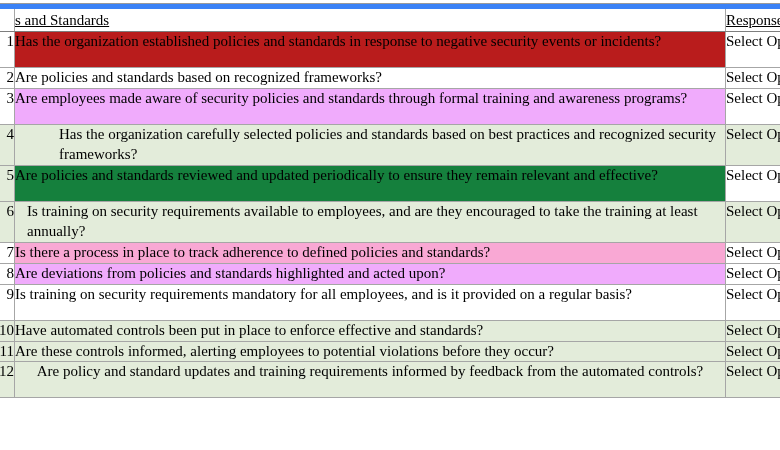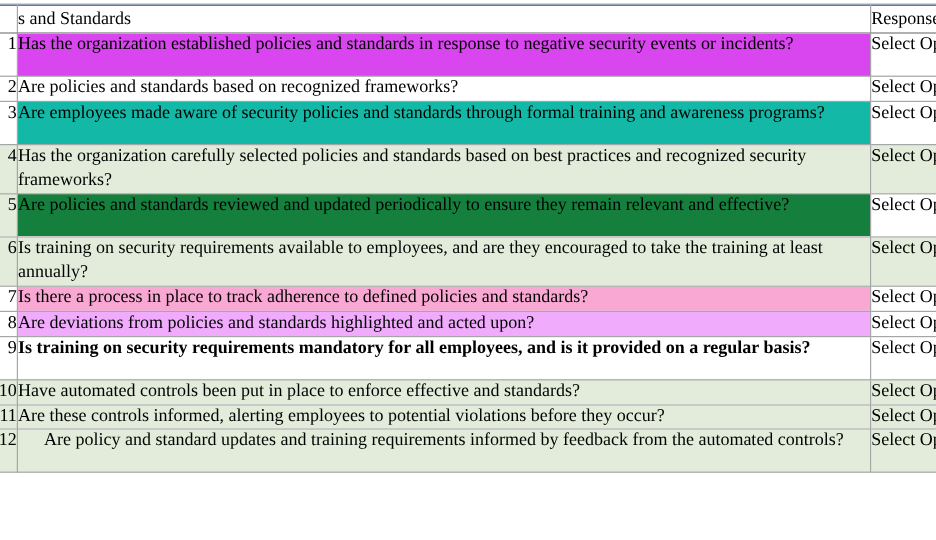--- a/index.html
+++ b/index.html
@@ -54,24 +54,25 @@
     line-height: 1.33;
   }
 
   
   col.c-num  { width: 26px; }
   col.c-q    { width: 711px; }
   col.c-resp { width: 57px; }
 
   
   tr.header-row td {
-    border-top: 1px solid #3b82f6;
+    border-top: 5px solid #3b82f6;
     border-bottom: 1px solid #7d7d7d;
     height: 22px;
     vertical-align: bottom;
+    text-decoration: underline;
   }
   .hdr-text {
     font-weight: bold;
     font-size: 16px;
     padding: 0 0 1px 2px;
     white-space: nowrap;
     overflow: hidden;
   }
   .hdr-num { background: #ffffff; }
 
@@ -117,77 +118,77 @@
       <col class="c-resp">
     </colgroup>
     <tbody id="table-body">
         <tr class="header-row">
           <td class="hdr-num"></td>
           <td class="hdr-text">s and Standards</td>
           <td class="hdr-text">Response</td>
         </tr>
         <tr class="r-2">
           <td class="num" style="background: rgb(255, 255, 255);">1</td>
-          <td class="q" style="background: #d946ef;">
+          <td class="q" style="background: #b91c1c;">
             <span class="qtext">Has the organization established policies and standards in response to negative security events or incidents?</span>
           </td>
           <td class="resp" style="background: rgb(255, 255, 255);">Select Option</td>
         </tr>
         <tr class="r-1">
           <td class="num" style="background: rgb(255, 255, 255);">2</td>
           <td class="q" style="background: rgb(255, 255, 255);">
             <span class="qtext">Are policies and standards based on recognized frameworks?</span>
           </td>
           <td class="resp" style="background: rgb(255, 255, 255);">Select Option</td>
         </tr>
         <tr class="r-2">
           <td class="num" style="background: rgb(255, 255, 255);">3</td>
-          <td class="q" style="background: #14b8a6;">
+          <td class="q" style="background: #f0abfc;">
             <span class="qtext">Are employees made aware of security policies and standards through formal training and awareness programs?</span>
           </td>
           <td class="resp" style="background: rgb(255, 255, 255);">Select Option</td>
         </tr>
         <tr class="r-2">
           <td class="num" style="background: rgb(227, 236, 218);">4</td>
-          <td class="q" style="background: rgb(227, 236, 218);">
+          <td class="q" style="background: rgb(227, 236, 218); padding-left: 44px;">
             <span class="qtext">Has the organization carefully selected policies and standards based on best practices and recognized security frameworks?</span>
           </td>
           <td class="resp" style="background: rgb(227, 236, 218);">Select Option</td>
         </tr>
         <tr class="r-2">
           <td class="num" style="background: rgb(227, 236, 218);">5</td>
           <td class="q" style="background: #15803d;">
             <span class="qtext">Are policies and standards reviewed and updated periodically to ensure they remain relevant and effective?</span>
           </td>
           <td class="resp" style="background: rgb(255, 255, 255);">Select Option</td>
         </tr>
         <tr class="r-2">
           <td class="num" style="background: rgb(227, 236, 218);">6</td>
-          <td class="q" style="background: rgb(227, 236, 218);">
+          <td class="q" style="background: rgb(227, 236, 218); padding-left: 12px;">
             <span class="qtext">Is training on security requirements available to employees, and are they encouraged to take the training at least annually?</span>
           </td>
           <td class="resp" style="background: rgb(227, 236, 218);">Select Option</td>
         </tr>
         <tr class="r-1">
           <td class="num" style="background: rgb(255, 255, 255);">7</td>
           <td class="q" style="background: #f9a8d4;">
             <span class="qtext">Is there a process in place to track adherence to defined policies and standards?</span>
           </td>
           <td class="resp" style="background: rgb(255, 255, 255);">Select Option</td>
         </tr>
         <tr class="r-1">
           <td class="num" style="background: rgb(255, 255, 255);">8</td>
           <td class="q" style="background: #f0abfc;">
             <span class="qtext">Are deviations from policies and standards highlighted and acted upon?</span>
           </td>
           <td class="resp" style="background: rgb(255, 255, 255);">Select Option</td>
         </tr>
         <tr class="r-2">
           <td class="num" style="background: rgb(255, 255, 255);">9</td>
-          <td class="q" style="background: rgb(255, 255, 255); font-weight: bold;">
+          <td class="q" style="background: rgb(255, 255, 255);">
             <span class="qtext">Is training on security requirements mandatory for all employees, and is it provided on a regular basis?</span>
           </td>
           <td class="resp" style="background: rgb(255, 255, 255);">Select Option</td>
         </tr>
         <tr class="r-1">
           <td class="num" style="background: rgb(227, 236, 218);">10</td>
           <td class="q" style="background: rgb(227, 236, 218);">
             <span class="qtext">Have automated controls been put in place to enforce effective and standards?</span>
           </td>
           <td class="resp" style="background: rgb(227, 236, 218);">Select Option</td>

